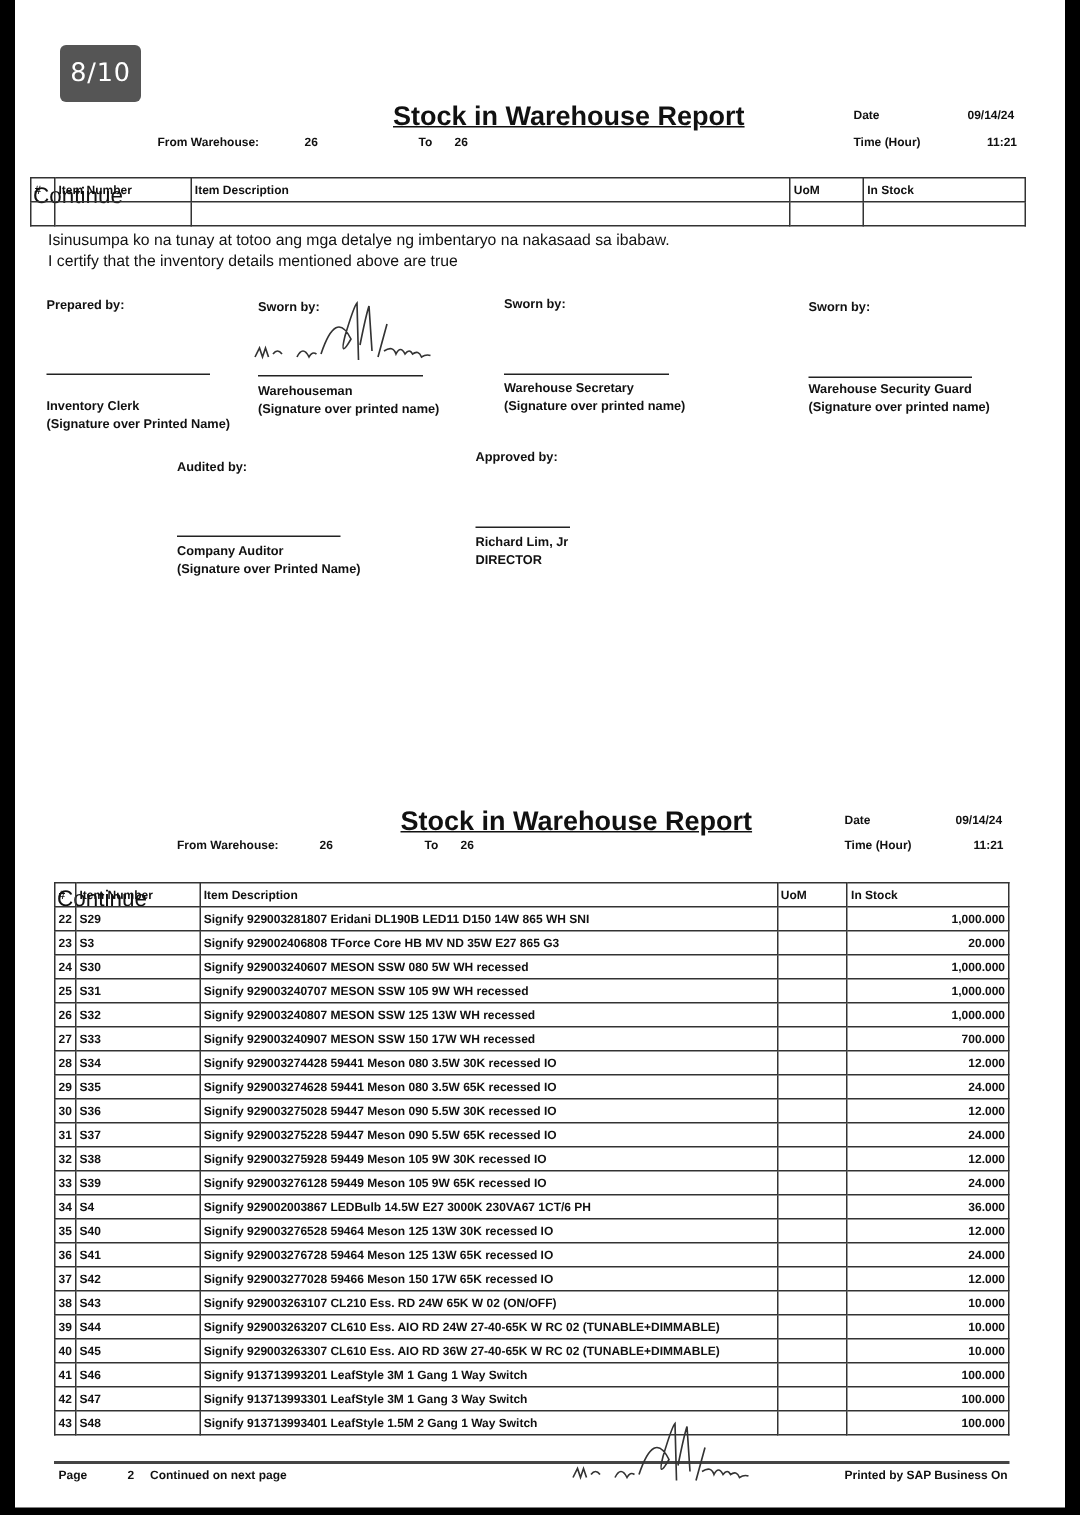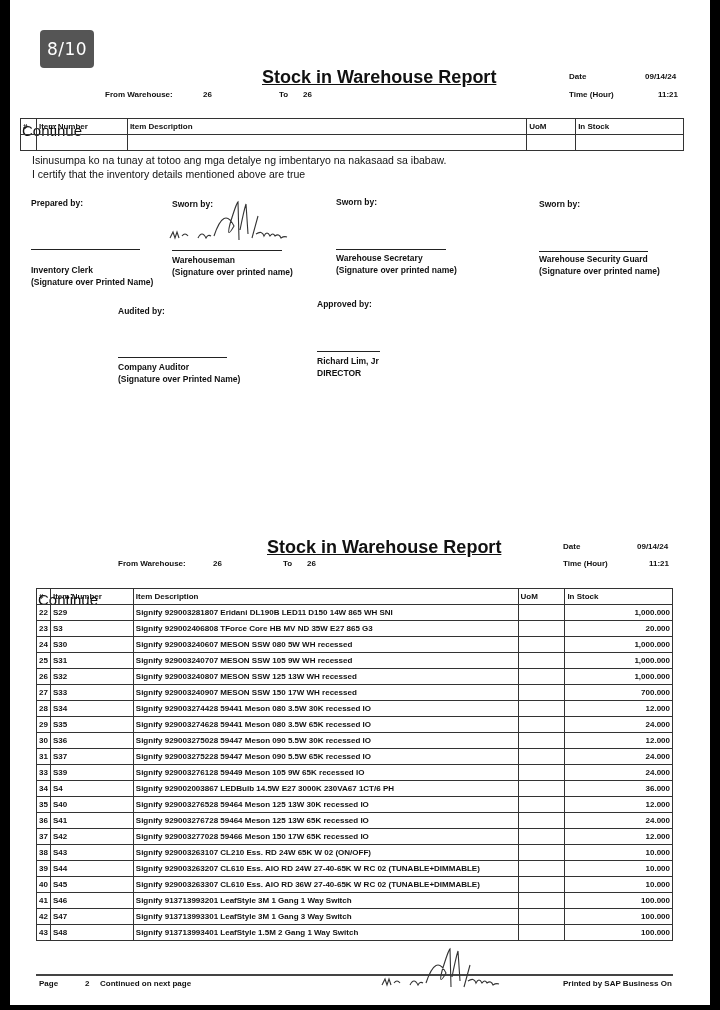--- a/index.html
+++ b/index.html
@@ -212,20 +212,27 @@
           <td class="num">12.000</td>
         </tr>
         <tr>
           <td>31</td>
           <td>S37</td>
           <td>Signify 929003275228 59447 Meson 090 5.5W 65K recessed IO</td>
           <td></td>
           <td class="num">24.000</td>
         </tr>
         <tr>
+          <td>32</td>
+          <td>S38</td>
+          <td>Signify 929003275928 59449 Meson 105 9W 30K recessed IO</td>
+          <td></td>
+          <td class="num">12.000</td>
+        </tr>
+        <tr>
           <td>33</td>
           <td>S39</td>
           <td>Signify 929003276128 59449 Meson 105 9W 65K recessed IO</td>
           <td></td>
           <td class="num">24.000</td>
         </tr>
         <tr>
           <td>34</td>
           <td>S4</td>
           <td>Signify 929002003867 LEDBulb 14.5W E27 3000K 230VA67 1CT/6 PH</td>

